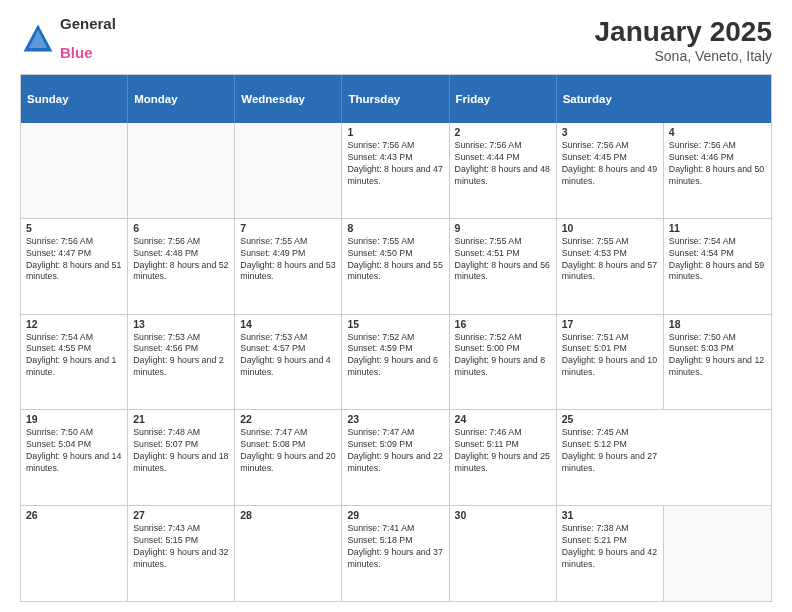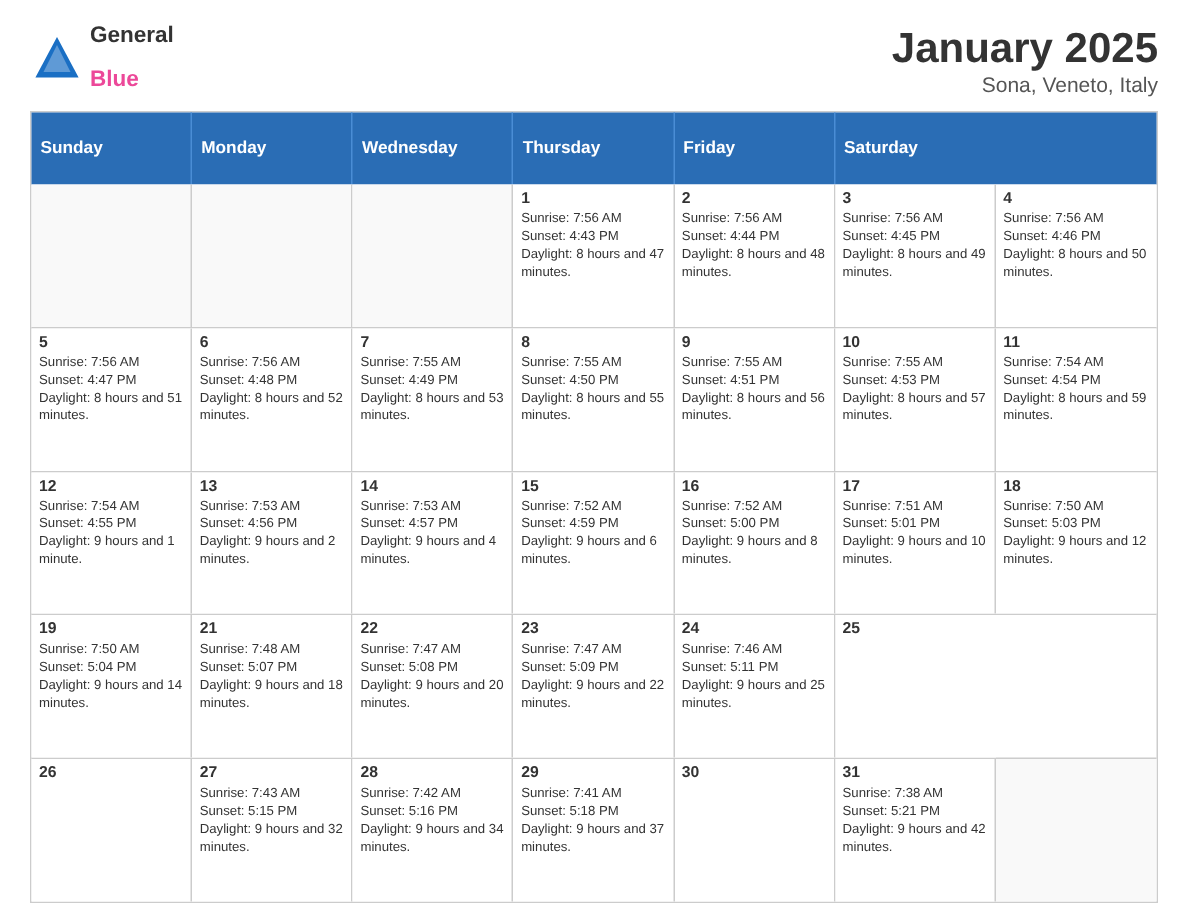--- a/index.html
+++ b/index.html
@@ -289,37 +289,37 @@
 Daylight: 9 hours and 22 minutes.</p>
           </div>
           <div class="cal-cell">
             <span class="day-num">24</span>
             <p style="white-space: pre-line;">Sunrise: 7:46 AM
 Sunset: 5:11 PM
 Daylight: 9 hours and 25 minutes.</p>
           </div>
           <div class="cal-cell">
             <span class="day-num">25</span>
+            <p style="white-space: pre-line;">Sunrise: 7:45 AM
+Sunset: 5:12 PM
+Daylight: 9 hours and 27 minutes.</p>
           </div>
         </div>
         <div class="cal-row">
           <div class="cal-cell">
             <span class="day-num">26</span>
           </div>
           <div class="cal-cell">
             <span class="day-num">27</span>
             <p style="white-space: pre-line;">Sunrise: 7:43 AM
 Sunset: 5:15 PM
 Daylight: 9 hours and 32 minutes.</p>
           </div>
           <div class="cal-cell">
             <span class="day-num">28</span>
-            <p style="white-space: pre-line;">Sunrise: 7:42 AM
-Sunset: 5:16 PM
-Daylight: 9 hours and 34 minutes.</p>
           </div>
           <div class="cal-cell">
             <span class="day-num">29</span>
             <p style="white-space: pre-line;">Sunrise: 7:41 AM
 Sunset: 5:18 PM
 Daylight: 9 hours and 37 minutes.</p>
           </div>
           <div class="cal-cell">
             <span class="day-num">30</span>
           </div>

